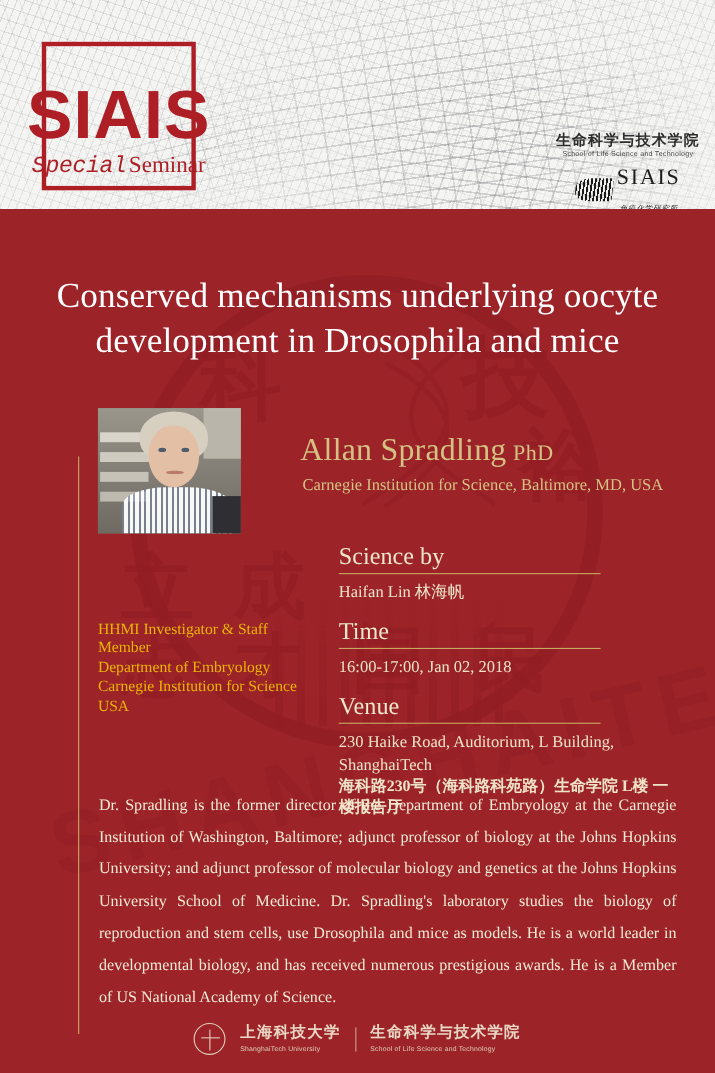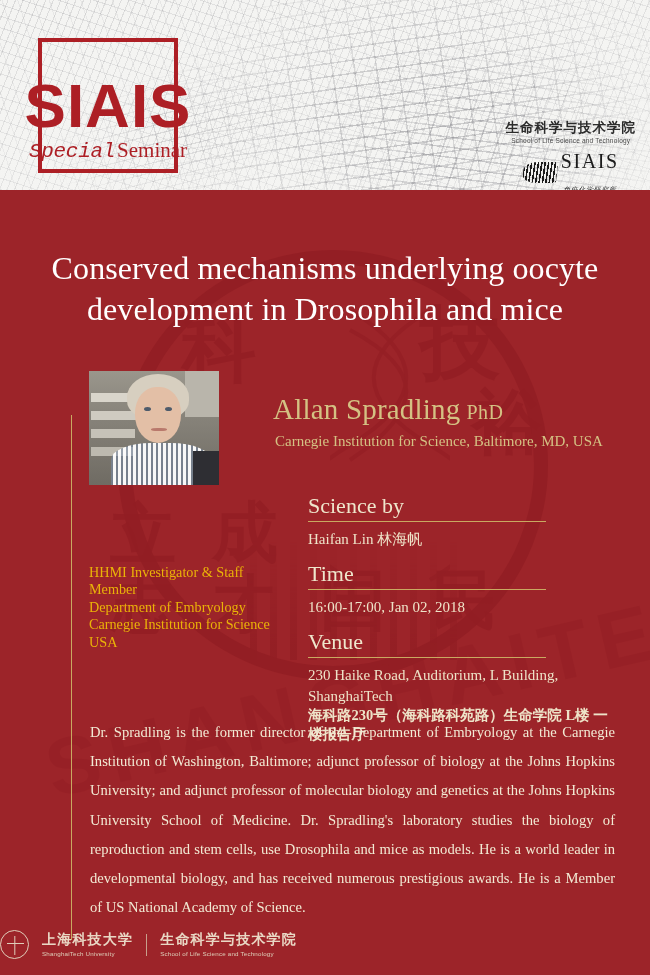--- a/index.html
+++ b/index.html
@@ -369,21 +369,21 @@
     text-align: justify;
   }
 
   
   .footer {
     position: absolute;
     left: 0; bottom: 16px;
     width: 650px;
     display: flex;
     align-items: center;
-    justify-content: flex-start;
+    justify-content: center;
     gap: 13px;
     opacity: 0.92;
   }
   .seal {
     width: 29px; height: 29px;
     border-radius: 50%;
     border: 1.4px solid #e6dcc6;
     position: relative;
   }
   .seal::before {

